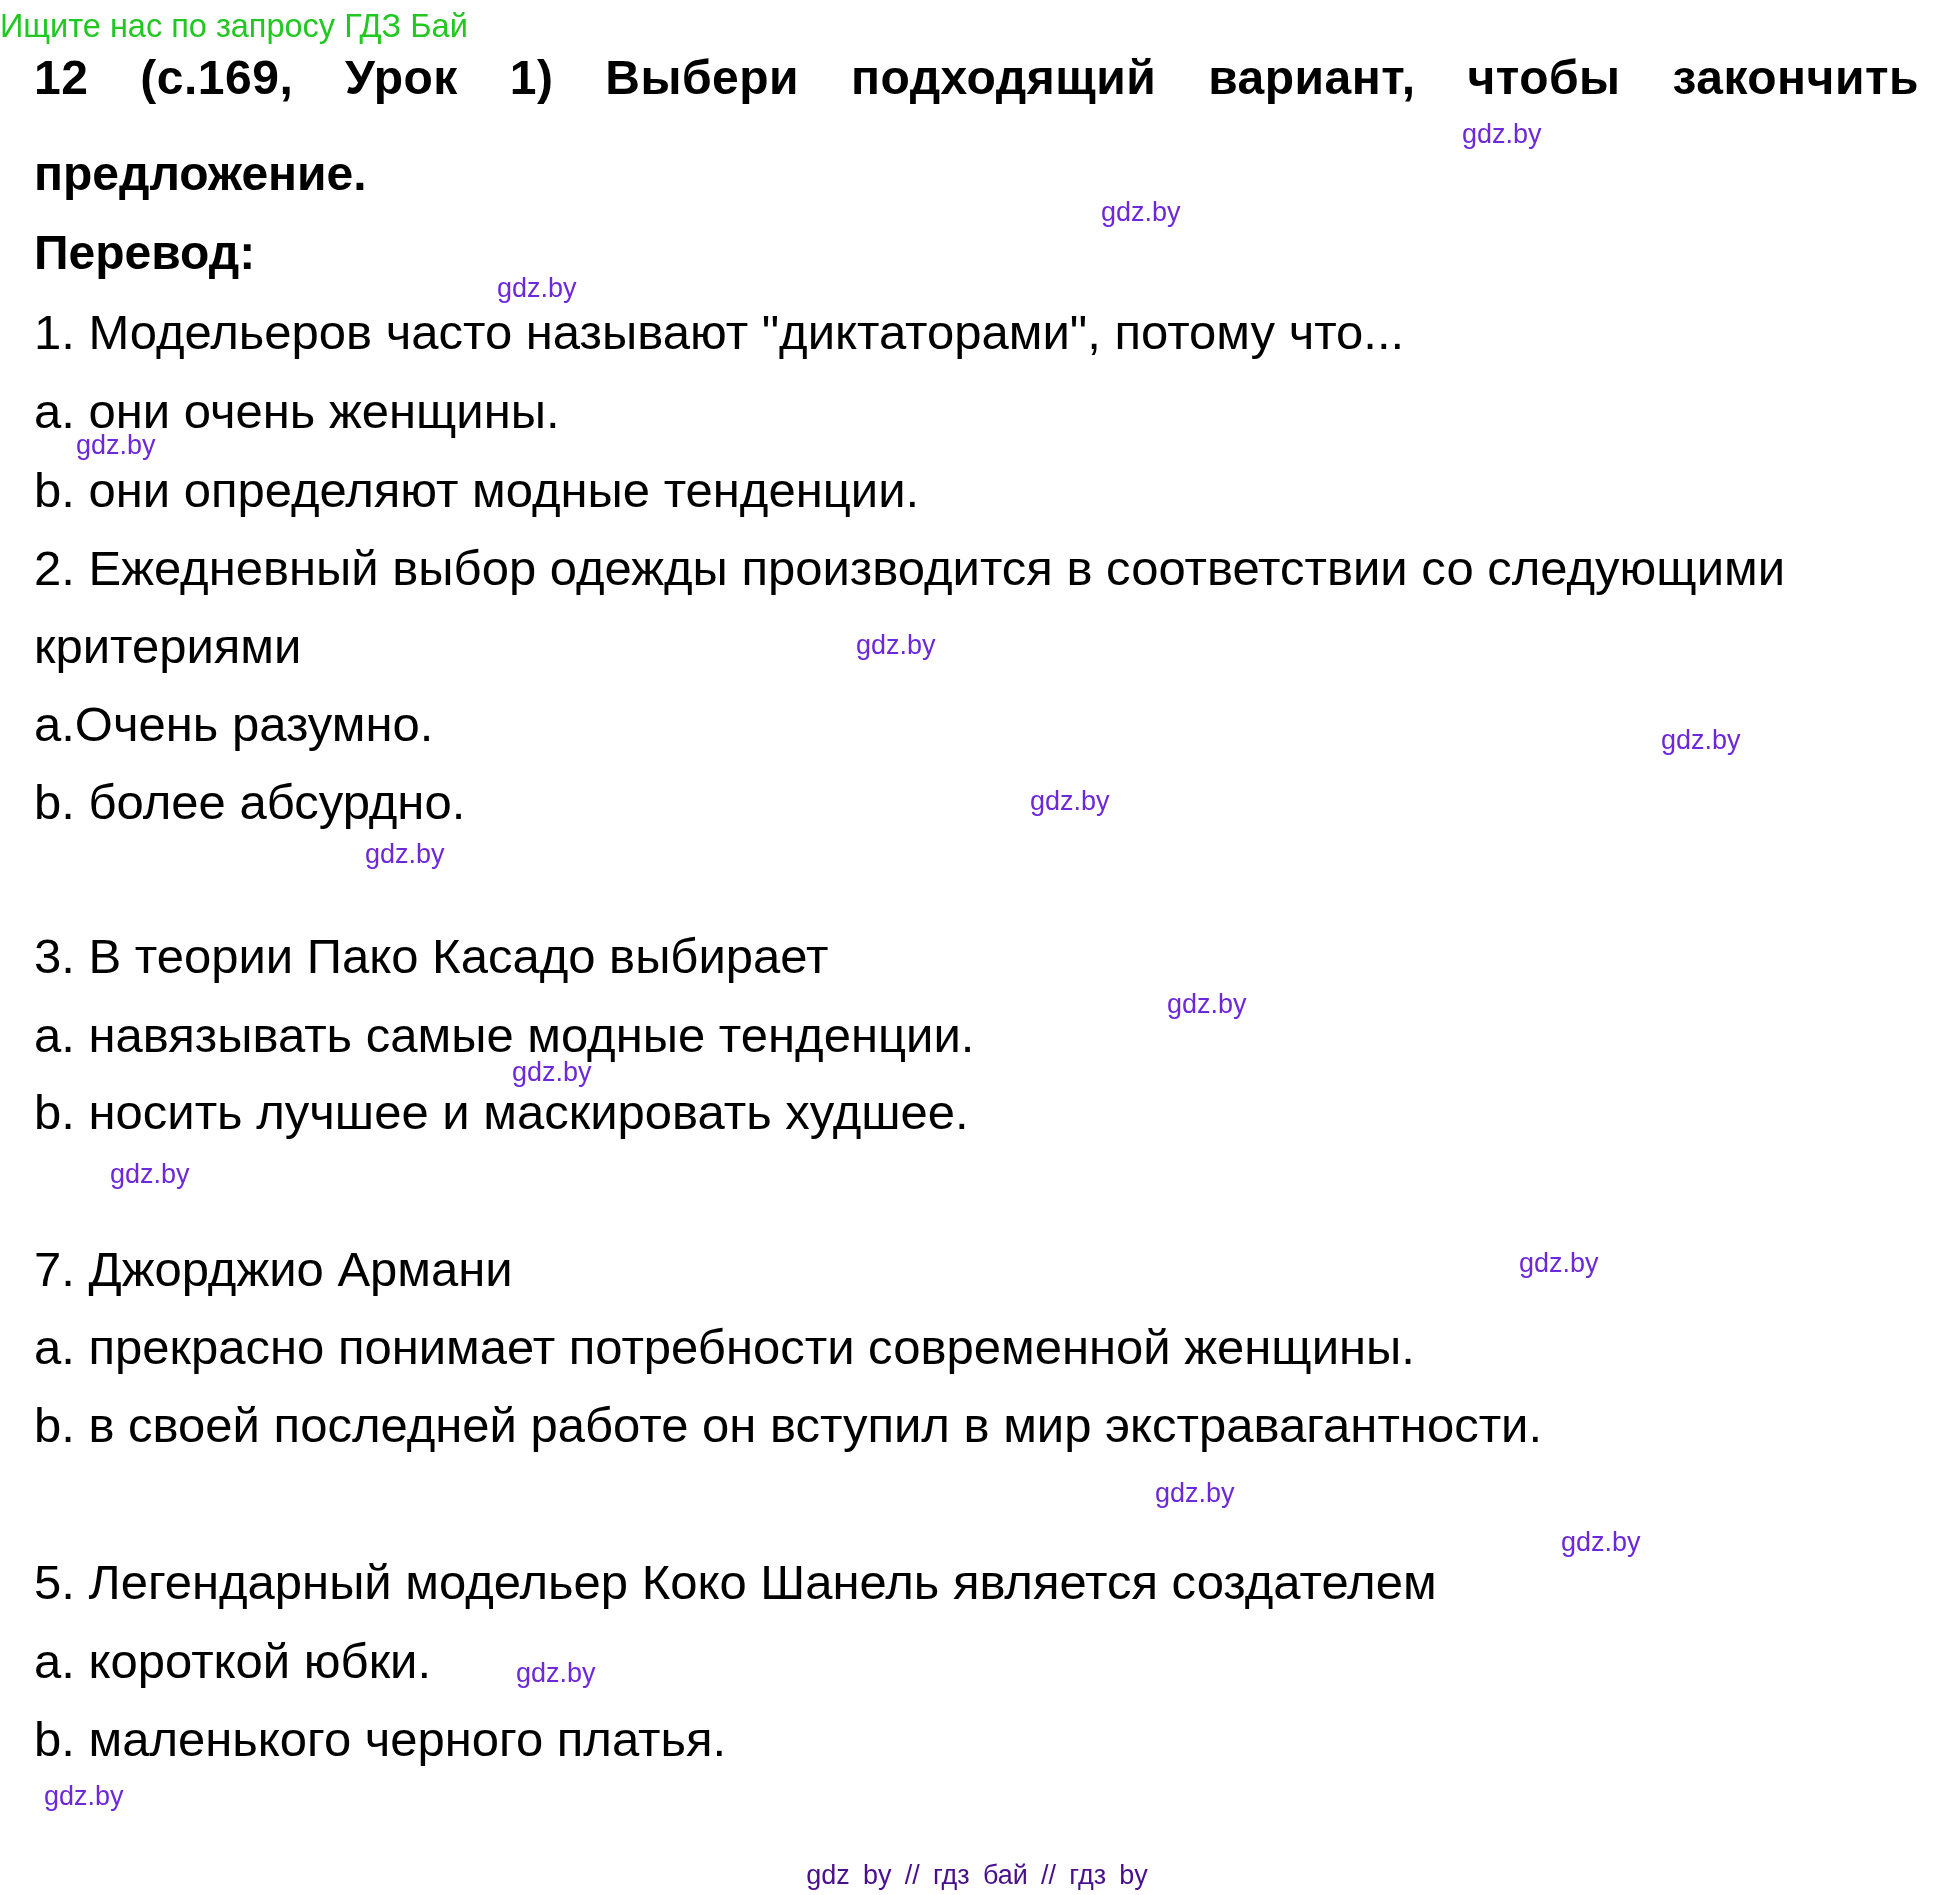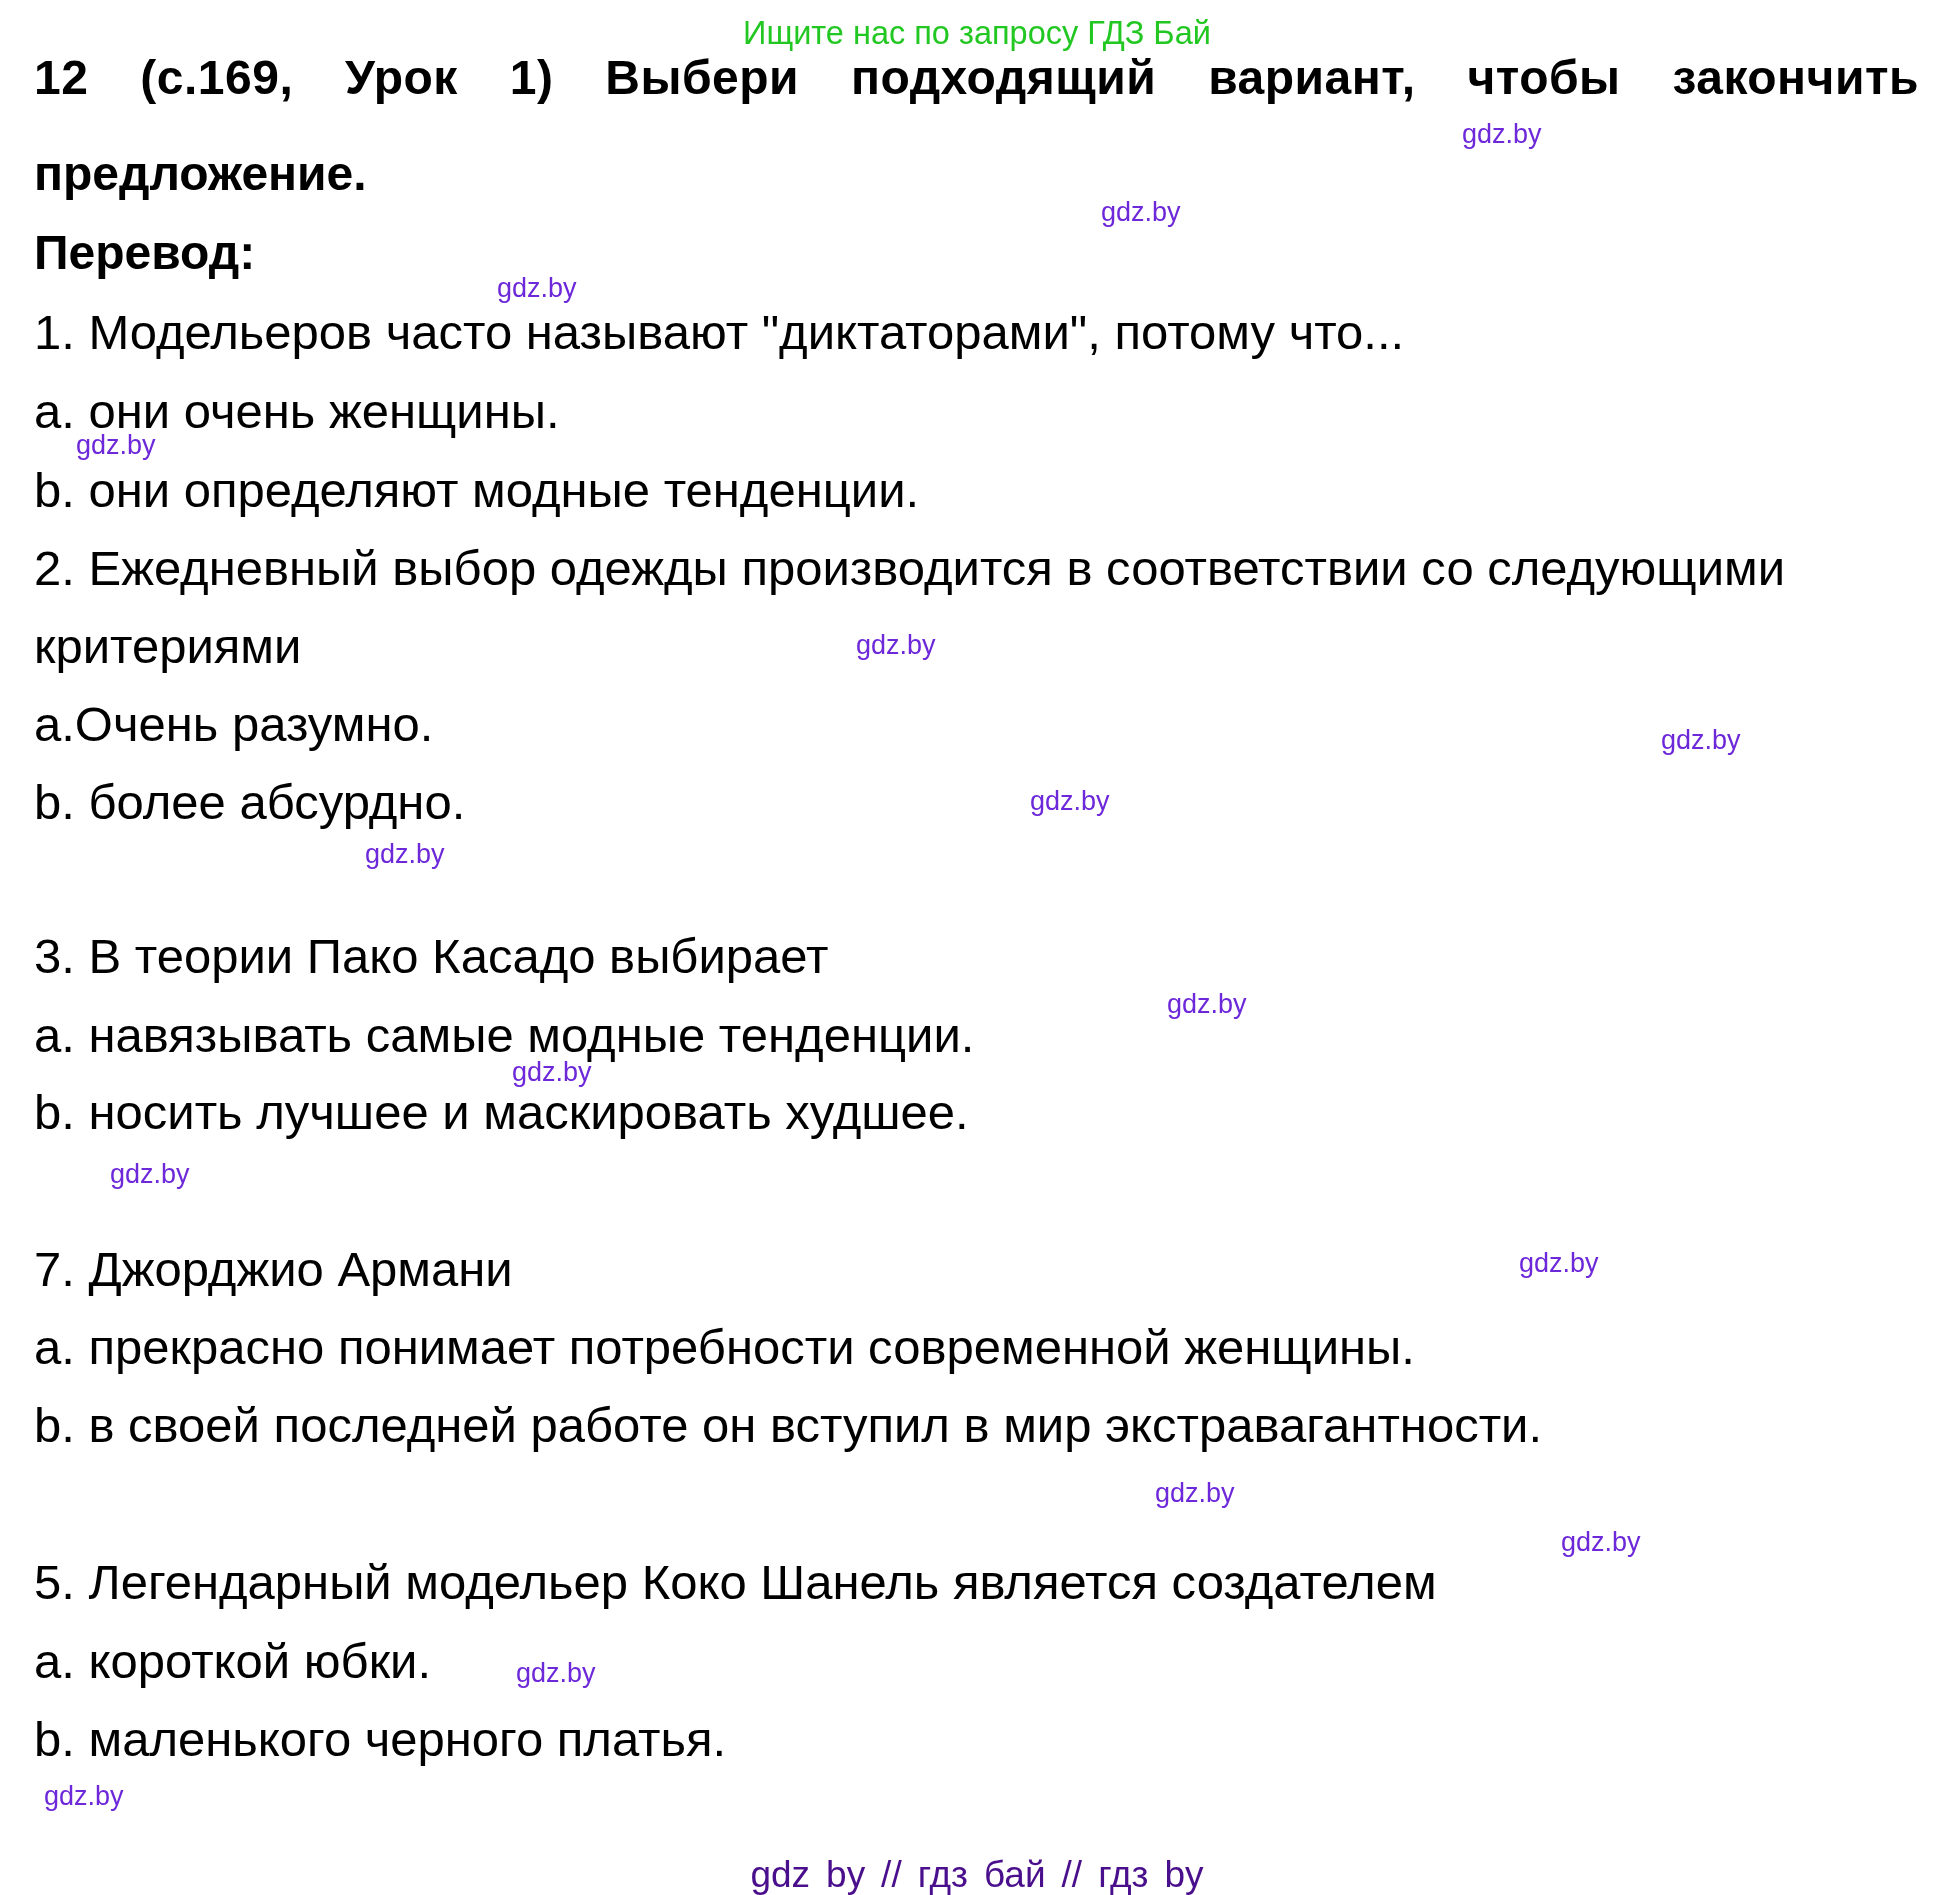--- a/index.html
+++ b/index.html
@@ -1,19 +1,19 @@
 <!DOCTYPE html>
 <html><head>
 <meta charset="utf-8">
 <style>
   html,body{margin:0;padding:0;background:#fff;}
   body{width:1954px;height:1896px;position:relative;overflow:hidden;font-family:"Liberation Sans","DejaVu Sans",sans-serif;color:#000;}
   .abs{position:absolute;white-space:nowrap;}
-  .header{left:0;width:1954px;top:15px;text-align:center;font-size:32.5px;line-height:36px;color:#22c722;}
-  .footer{left:0;width:1954px;top:1856px;text-align:center;font-size:37px;line-height:38px;color:#4a0f8c;word-spacing:5.7px;}
+  .header{left:0;width:1954px;top:8px;font-size:32.5px;line-height:36px;color:#22c722;}
+  .footer{left:0;width:1954px;top:1856px;text-align:center;font-size:27px;line-height:38px;color:#4a0f8c;word-spacing:5.7px;}
   .title{left:34px;width:1885px;top:52px;font-size:48px;line-height:52px;font-weight:bold;text-align:justify;text-align-last:justify;letter-spacing:0.5px;}
   .title2{left:34px;top:148px;font-size:48px;line-height:52px;font-weight:bold;}
   .perevod{left:34px;top:227px;font-size:48px;line-height:52px;font-weight:bold;}
   .line{left:34px;font-size:49px;line-height:54px;}
   .wm{position:absolute;font-size:27px;line-height:29px;color:#6d28d9;white-space:nowrap;}
 </style>
 </head>
 <body>
 
 <div class="abs header">Ищите нас по запросу ГДЗ Бай</div>

